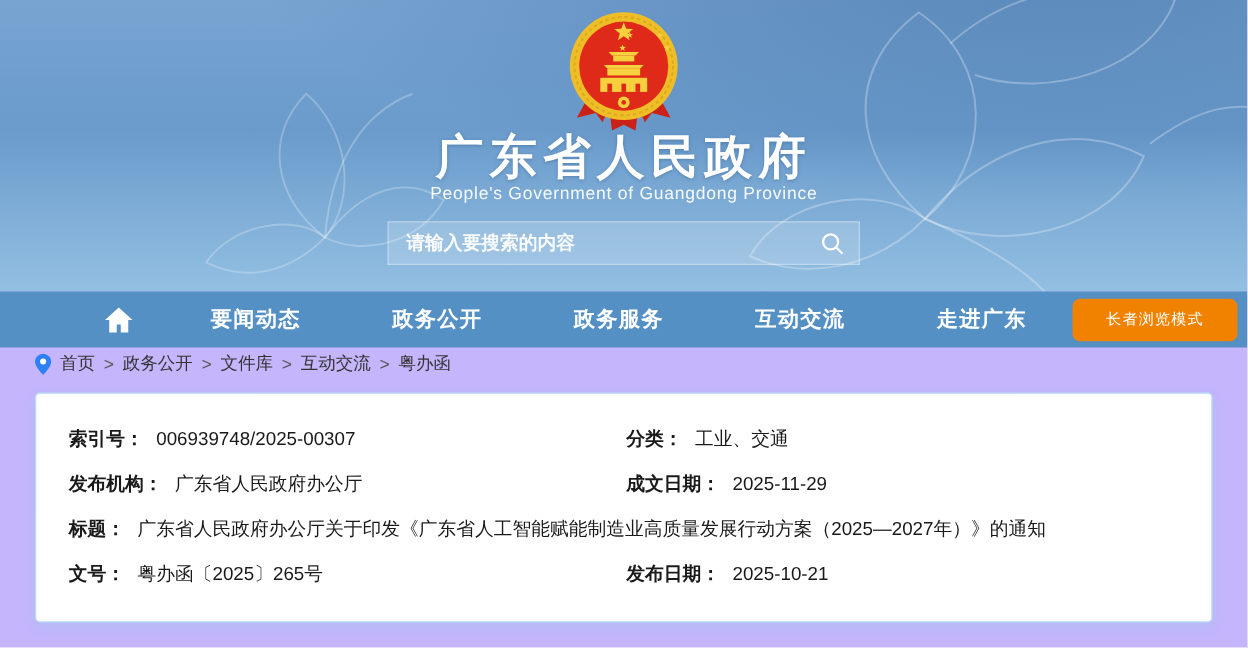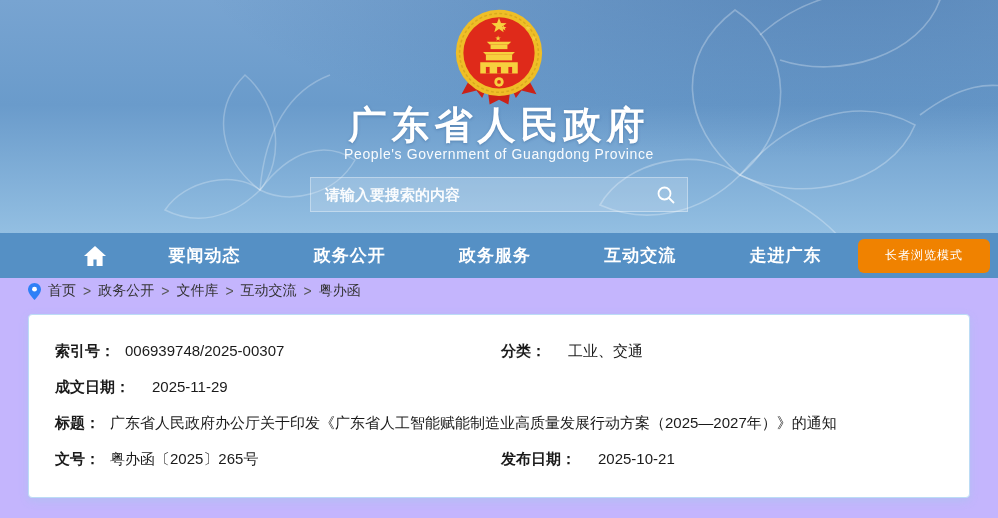--- a/index.html
+++ b/index.html
@@ -67,21 +67,21 @@
   
   .doc-box {
     margin:2px 28px 0 28px; background:#fff;
     border:1px solid #bcdcf5; border-radius:4px;
     box-shadow:0 3px 8px rgba(160,200,235,0.45);
     padding:18px 12px 20px 26px;
   }
   .doc-row { display:flex; min-height:36px; align-items:center; }
   .doc-cell { display:flex; align-items:baseline; }
   .doc-cell.left { width:446px; flex:none; }
-  .doc-cell.right { flex:1;gap:12px; }
+  .doc-cell.right { flex:1; }
   .doc-cell.full { width:100%; }
   .doc-label { font-weight:bold; color:#1a1a1a; font-size:15px; white-space:nowrap; }
   .doc-value { color:#1a1a1a; font-size:15px; margin-left:10px; }
 </style>
 </head>
 <body>
 
 <div class="page">
 
   <div class="banner">
@@ -188,20 +188,24 @@
         <span class="doc-label">索引号：</span>
         <span class="doc-value">006939748/2025-00307</span>
       </div>
       <div class="doc-cell right">
         <span class="doc-label">分类：</span>
         <span class="doc-value">工业、交通</span>
       </div>
     </div>
 
     <div class="doc-row">
+      <div class="doc-cell left">
+        <span class="doc-label">发布机构：</span>
+        <span class="doc-value">广东省人民政府办公厅</span>
+      </div>
       <div class="doc-cell right">
         <span class="doc-label">成文日期：</span>
         <span class="doc-value">2025-11-29</span>
       </div>
     </div>
 
     <div class="doc-row">
       <div class="doc-cell full">
         <span class="doc-label">标题：</span>
         <span class="doc-value">广东省人民政府办公厅关于印发《广东省人工智能赋能制造业高质量发展行动方案（2025—2027年）》的通知</span>

